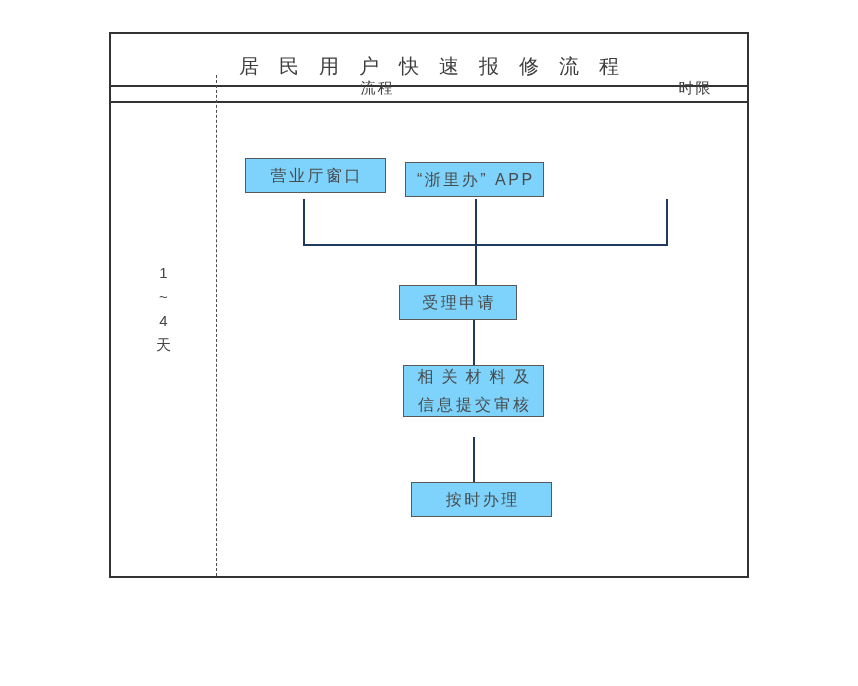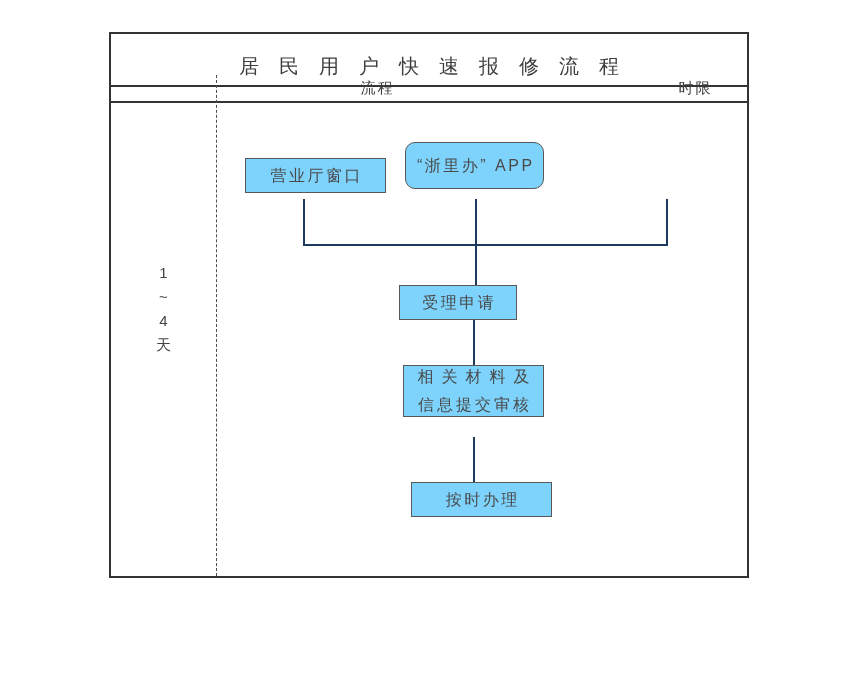--- a/index.html
+++ b/index.html
@@ -89,21 +89,21 @@
     align-items: center;
     justify-content: center;
     font-size: 16px;
     color: #4a4a4a;
     line-height: 28px;
   }
   .fbox .ls2 { letter-spacing: 2.5px; margin-right: -2.5px; white-space: nowrap; }
   .fbox .ls8 { letter-spacing: 8px; margin-right: -8px; white-space: nowrap; }
   .fbox .ls3 { letter-spacing: 3px; margin-right: -3px; white-space: nowrap; }
   .box-channel-1 { left: 134px; top: 124px; width: 141px; height: 35px; }
-  .box-channel-2 { left: 294px; top: 108px; width: 139px; height: 47px; border-radius: 10px; }
+  .box-channel-2 { left: 294px; top: 128px; width: 139px; height: 35px; }
   .box-channel-3 { left: 450px; top: 124px; width: 141px; height: 35px; }
   .box-step-1 { left: 288px; top: 251px; width: 118px; height: 35px; }
   .box-step-2 { left: 292px; top: 331px; width: 141px; height: 52px; }
   .box-step-3 { left: 300px; top: 448px; width: 141px; height: 35px; }
   
   .vline { position: absolute; width: 2px; background: #1f3a5f; }
   .hline { position: absolute; height: 2px; background: #1f3a5f; }
   .drop-1 { left: 192px; top: 165px; height: 46px; }
   .drop-2 { left: 364px; top: 165px; height: 86px; }
   .drop-3 { left: 555px; top: 165px; height: 46px; }

